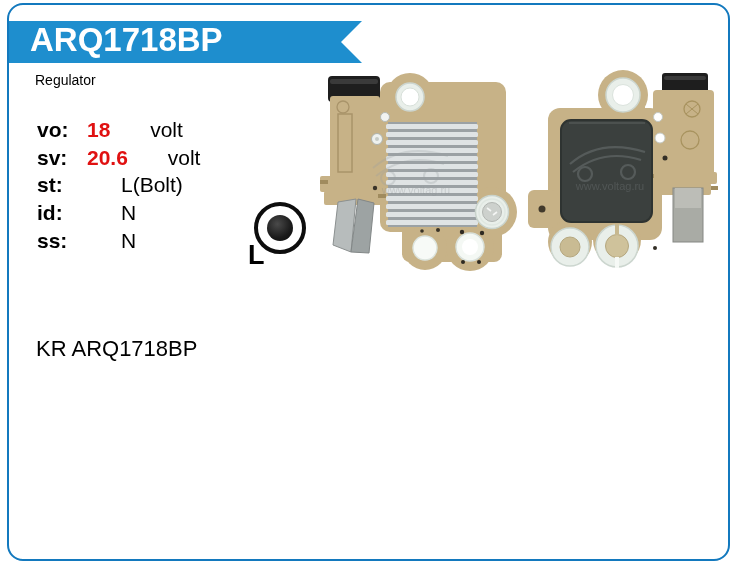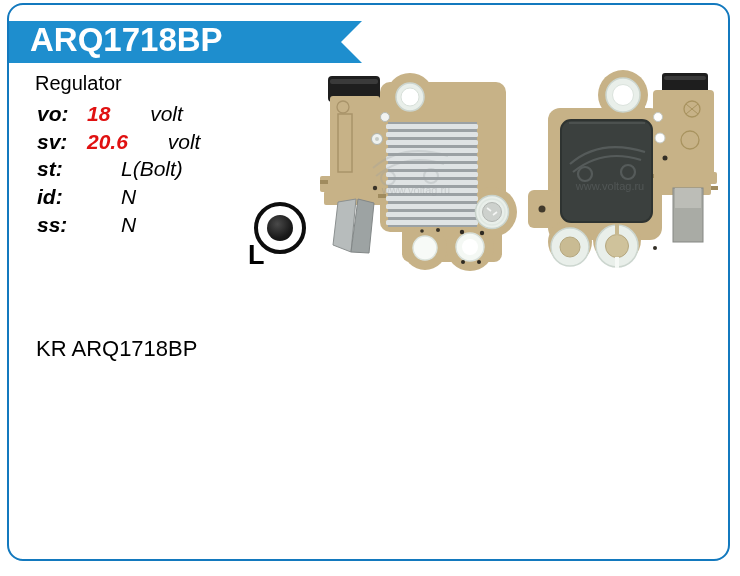--- a/index.html
+++ b/index.html
@@ -16,23 +16,23 @@
     position:absolute;left:9px;top:21px;width:353px;height:42px;
     background:var(--banner_blue);
     clip-path:polygon(0 0,100% 0,calc(100% - 21px) 50%,100% 100%,0 100%);
     display:flex;align-items:flex-start;
   }
   .banner-title{
     color:#ffffff;font-size:33px;font-weight:bold;padding-left:21px;
     letter-spacing:0px;white-space:nowrap;
   }
   .product-type{
-    position:absolute;left:35px;top:72px;font-size:20px;color:#000;
-  }
-  .specs{position:absolute;left:37px;top:100px;font-style:italic;}
+    position:absolute;left:35px;top:72px;font-size:14px;color:#000;
+  }
+  .specs{position:absolute;left:37px;top:116px;}
   .spec-row{height:27.7px;display:flex;align-items:center;font-size:21px;color:#000;}
   .spec-label{font-weight:bold;width:50px;display:inline-block;}
   .spec-red{color:var(--value_red);font-weight:bold;white-space:pre;}
   .spec-rest{white-space:pre;padding-left:34px;}
   .footer-code{position:absolute;left:36px;top:320px;font-size:22px;color:#000;margin-top:16px;}
   .terminal-circle{
     position:absolute;left:254px;top:202px;width:52px;height:52px;
     border:4px solid #0d0d0d;border-radius:50%;box-sizing:border-box;background:#fff;
   }
   .terminal-dot{

